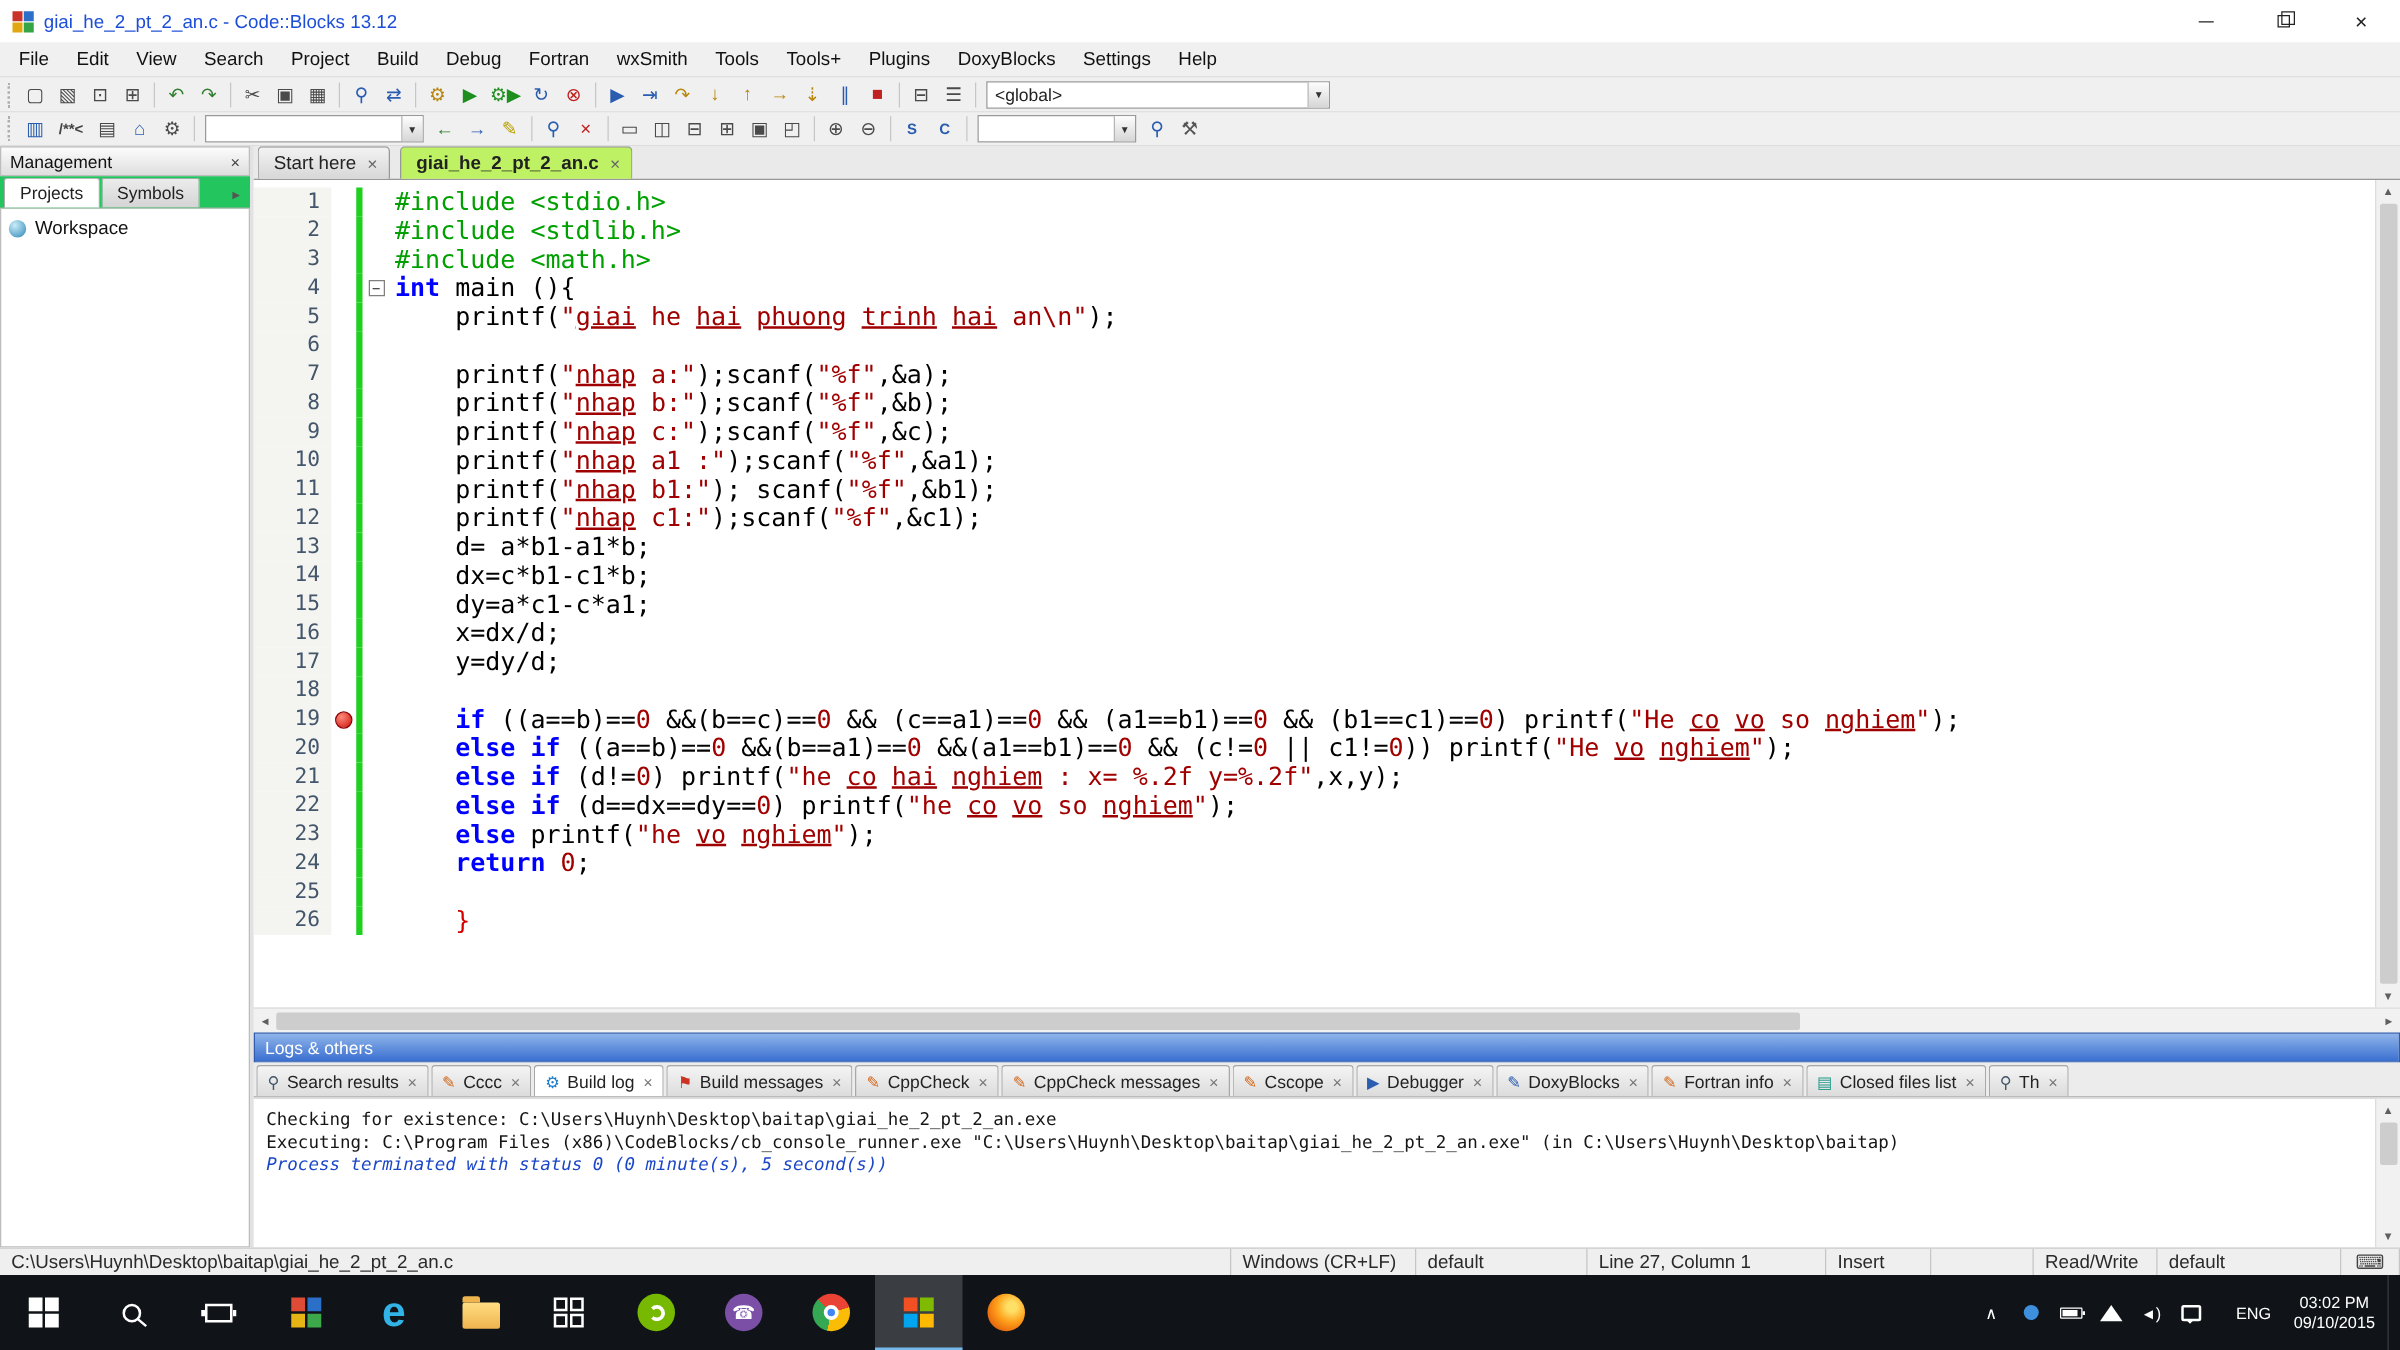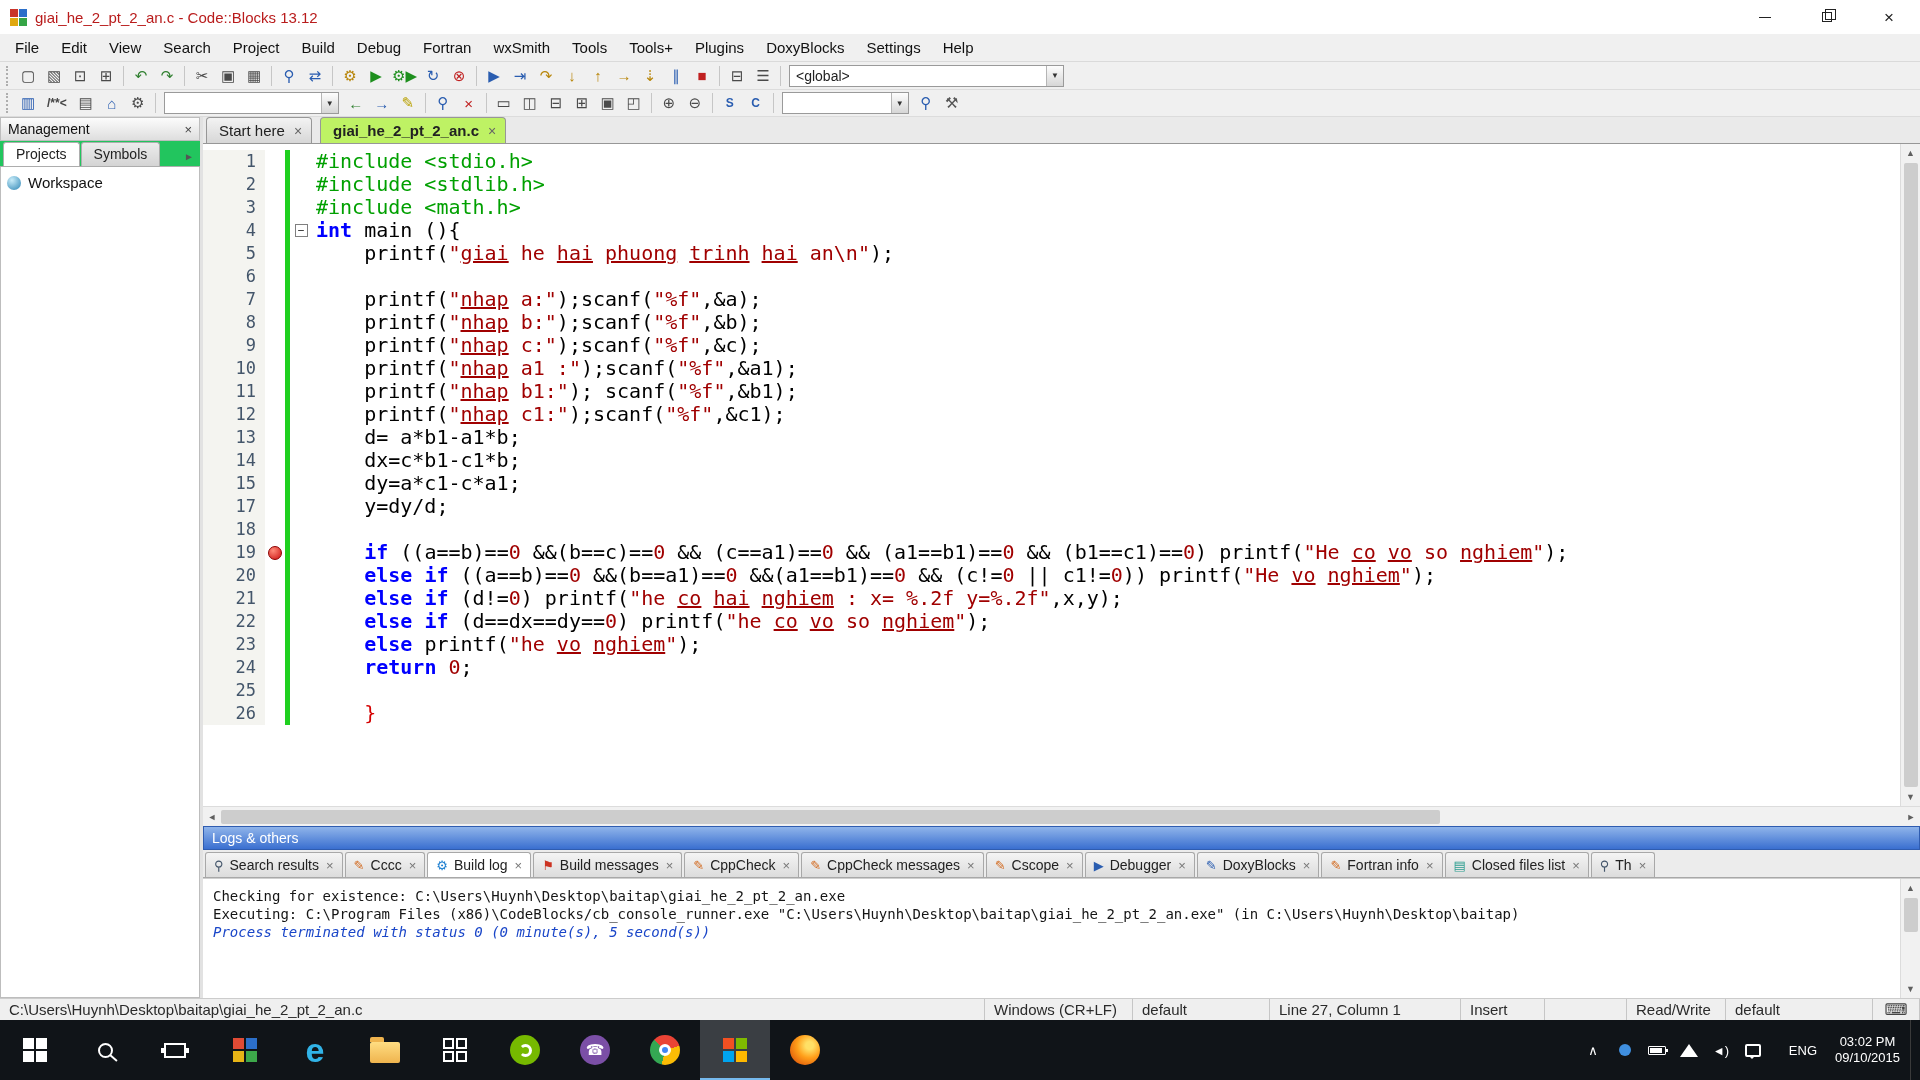--- a/index.html
+++ b/index.html
@@ -7,21 +7,21 @@
   button { background:none; border:none; font:inherit; color:inherit; padding:0; cursor:default; }
 
   .window { width:1920px; height:1080px; display:flex; flex-direction:column; background:#f0f0f0; }
 
   
   .titlebar { height:34px; background:#ffffff; display:flex; align-items:center; padding-left:10px; gap:8px; flex:none; }
   .app-logo { display:grid; grid-template-columns:8px 8px; grid-template-rows:8px 8px; gap:1px; }
   .app-logo i { width:8px; height:8px; }
   .app-logo i:nth-child(1){background:#c9342a;} .app-logo i:nth-child(2){background:#2c6fc9;}
   .app-logo i:nth-child(3){background:#e0a810;} .app-logo i:nth-child(4){background:#35a546;}
-  .title { font-size:15px; color:#b91c1c; }
+  .title { font-size:15px; color:#1d4ed8; }
   .win-controls { margin-left:auto; display:flex; height:100%; }
   .win-btn { width:62px; height:100%; display:flex; align-items:center; justify-content:center; color:#222; }
   .glyph-min { width:12px; height:1px; background:#222; display:block; }
   .glyph-restore { width:10px; height:10px; border:1px solid #222; background:#fff; position:relative; display:block; }
   .glyph-restore::before { content:""; position:absolute; top:-4px; left:2px; width:9px; height:9px; border:1px solid #222; }
   .glyph-close { font-size:17px; line-height:1; }
 
   
   .menubar { height:28px; background:#f0f0f0; display:flex; align-items:stretch; padding-left:4px; border-bottom:1px solid #dadada; flex:none; }
   .menu-item { padding:0 11px; display:flex; align-items:center; color:#111; }
@@ -310,20 +310,21 @@
             <div class="code-line"><span class="ln">6</span><span class="marker"></span><span class="chbar on"></span><span class="fold"></span></div>
             <div class="code-line"><span class="ln">7</span><span class="marker"></span><span class="chbar on"></span><span class="fold"></span><span class="code-text"><span class="seg-pl">    printf(</span><span class="seg-str">"</span><span class="seg-stru">nhap</span><span class="seg-str"> a:"</span><span class="seg-pl">);scanf(</span><span class="seg-str">"%f"</span><span class="seg-pl">,&amp;a);</span></span></div>
             <div class="code-line"><span class="ln">8</span><span class="marker"></span><span class="chbar on"></span><span class="fold"></span><span class="code-text"><span class="seg-pl">    printf(</span><span class="seg-str">"</span><span class="seg-stru">nhap</span><span class="seg-str"> b:"</span><span class="seg-pl">);scanf(</span><span class="seg-str">"%f"</span><span class="seg-pl">,&amp;b);</span></span></div>
             <div class="code-line"><span class="ln">9</span><span class="marker"></span><span class="chbar on"></span><span class="fold"></span><span class="code-text"><span class="seg-pl">    printf(</span><span class="seg-str">"</span><span class="seg-stru">nhap</span><span class="seg-str"> c:"</span><span class="seg-pl">);scanf(</span><span class="seg-str">"%f"</span><span class="seg-pl">,&amp;c);</span></span></div>
             <div class="code-line"><span class="ln">10</span><span class="marker"></span><span class="chbar on"></span><span class="fold"></span><span class="code-text"><span class="seg-pl">    printf(</span><span class="seg-str">"</span><span class="seg-stru">nhap</span><span class="seg-str"> a1 :"</span><span class="seg-pl">);scanf(</span><span class="seg-str">"%f"</span><span class="seg-pl">,&amp;a1);</span></span></div>
             <div class="code-line"><span class="ln">11</span><span class="marker"></span><span class="chbar on"></span><span class="fold"></span><span class="code-text"><span class="seg-pl">    printf(</span><span class="seg-str">"</span><span class="seg-stru">nhap</span><span class="seg-str"> b1:"</span><span class="seg-pl">); scanf(</span><span class="seg-str">"%f"</span><span class="seg-pl">,&amp;b1);</span></span></div>
             <div class="code-line"><span class="ln">12</span><span class="marker"></span><span class="chbar on"></span><span class="fold"></span><span class="code-text"><span class="seg-pl">    printf(</span><span class="seg-str">"</span><span class="seg-stru">nhap</span><span class="seg-str"> c1:"</span><span class="seg-pl">);scanf(</span><span class="seg-str">"%f"</span><span class="seg-pl">,&amp;c1);</span></span></div>
             <div class="code-line"><span class="ln">13</span><span class="marker"></span><span class="chbar on"></span><span class="fold"></span><span class="code-text"><span class="seg-pl">    d= a*b1-a1*b;</span></span></div>
             <div class="code-line"><span class="ln">14</span><span class="marker"></span><span class="chbar on"></span><span class="fold"></span><span class="code-text"><span class="seg-pl">    dx=c*b1-c1*b;</span></span></div>
             <div class="code-line"><span class="ln">15</span><span class="marker"></span><span class="chbar on"></span><span class="fold"></span><span class="code-text"><span class="seg-pl">    dy=a*c1-c*a1;</span></span></div>
+            <div class="code-line"><span class="ln">16</span><span class="marker"></span><span class="chbar on"></span><span class="fold"></span><span class="code-text"><span class="seg-pl">    x=dx/d;</span></span></div>
             <div class="code-line"><span class="ln">17</span><span class="marker"></span><span class="chbar on"></span><span class="fold"></span><span class="code-text"><span class="seg-pl">    y=dy/d;</span></span></div>
             <div class="code-line"><span class="ln">18</span><span class="marker"></span><span class="chbar on"></span><span class="fold"></span><span class="code-text"></span></div>
             <div class="code-line"><span class="ln">19</span><span class="marker"><span class="bp"></span></span><span class="chbar on"></span><span class="fold"></span><span class="code-text"><span class="seg-pl">    </span><span class="seg-kw">if</span><span class="seg-pl"> ((a==b)==</span><span class="seg-num">0</span><span class="seg-pl"> &amp;&amp;(b==c)==</span><span class="seg-num">0</span><span class="seg-pl"> &amp;&amp; (c==a1)==</span><span class="seg-num">0</span><span class="seg-pl"> &amp;&amp; (a1==b1)==</span><span class="seg-num">0</span><span class="seg-pl"> &amp;&amp; (b1==c1)==</span><span class="seg-num">0</span><span class="seg-pl">) printf(</span><span class="seg-str">"He </span><span class="seg-stru">co</span><span class="seg-str"> </span><span class="seg-stru">vo</span><span class="seg-str"> so </span><span class="seg-stru">nghiem</span><span class="seg-str">"</span><span class="seg-pl">);</span></span></div>
             <div class="code-line"><span class="ln">20</span><span class="marker"></span><span class="chbar on"></span><span class="fold"></span><span class="code-text"><span class="seg-pl">    </span><span class="seg-kw">else</span><span class="seg-pl"> </span><span class="seg-kw">if</span><span class="seg-pl"> ((a==b)==</span><span class="seg-num">0</span><span class="seg-pl"> &amp;&amp;(b==a1)==</span><span class="seg-num">0</span><span class="seg-pl"> &amp;&amp;(a1==b1)==</span><span class="seg-num">0</span><span class="seg-pl"> &amp;&amp; (c!=</span><span class="seg-num">0</span><span class="seg-pl"> || c1!=</span><span class="seg-num">0</span><span class="seg-pl">)) printf(</span><span class="seg-str">"He </span><span class="seg-stru">vo</span><span class="seg-str"> </span><span class="seg-stru">nghiem</span><span class="seg-str">"</span><span class="seg-pl">);</span></span></div>
             <div class="code-line"><span class="ln">21</span><span class="marker"></span><span class="chbar on"></span><span class="fold"></span><span class="code-text"><span class="seg-pl">    </span><span class="seg-kw">else</span><span class="seg-pl"> </span><span class="seg-kw">if</span><span class="seg-pl"> (d!=</span><span class="seg-num">0</span><span class="seg-pl">) printf(</span><span class="seg-str">"he </span><span class="seg-stru">co</span><span class="seg-str"> </span><span class="seg-stru">hai</span><span class="seg-str"> </span><span class="seg-stru">nghiem</span><span class="seg-str"> : x= %.2f y=%.2f"</span><span class="seg-pl">,x,y);</span></span></div>
             <div class="code-line"><span class="ln">22</span><span class="marker"></span><span class="chbar on"></span><span class="fold"></span><span class="code-text"><span class="seg-pl">    </span><span class="seg-kw">else</span><span class="seg-pl"> </span><span class="seg-kw">if</span><span class="seg-pl"> (d==dx==dy==</span><span class="seg-num">0</span><span class="seg-pl">) printf(</span><span class="seg-str">"he </span><span class="seg-stru">co</span><span class="seg-str"> </span><span class="seg-stru">vo</span><span class="seg-str"> so </span><span class="seg-stru">nghiem</span><span class="seg-str">"</span><span class="seg-pl">);</span></span></div>
             <div class="code-line"><span class="ln">23</span><span class="marker"></span><span class="chbar on"></span><span class="fold"></span><span class="code-text"><span class="seg-pl">    </span><span class="seg-kw">else</span><span class="seg-pl"> printf(</span><span class="seg-str">"he </span><span class="seg-stru">vo</span><span class="seg-str"> </span><span class="seg-stru">nghiem</span><span class="seg-str">"</span><span class="seg-pl">);</span></span></div>
             <div class="code-line"><span class="ln">24</span><span class="marker"></span><span class="chbar on"></span><span class="fold"></span><span class="code-text"><span class="seg-pl">    </span><span class="seg-kw">return</span><span class="seg-pl"> </span><span class="seg-num">0</span><span class="seg-pl">;</span></span></div>
             <div class="code-line"><span class="ln">25</span><span class="marker"></span><span class="chbar on"></span><span class="fold"></span><span class="code-text"></span></div>
             <div class="code-line"><span class="ln">26</span><span class="marker"></span><span class="chbar on"></span><span class="fold"></span><span class="code-text"><span class="seg-pl">    </span><span class="seg-red">}</span></span></div>

